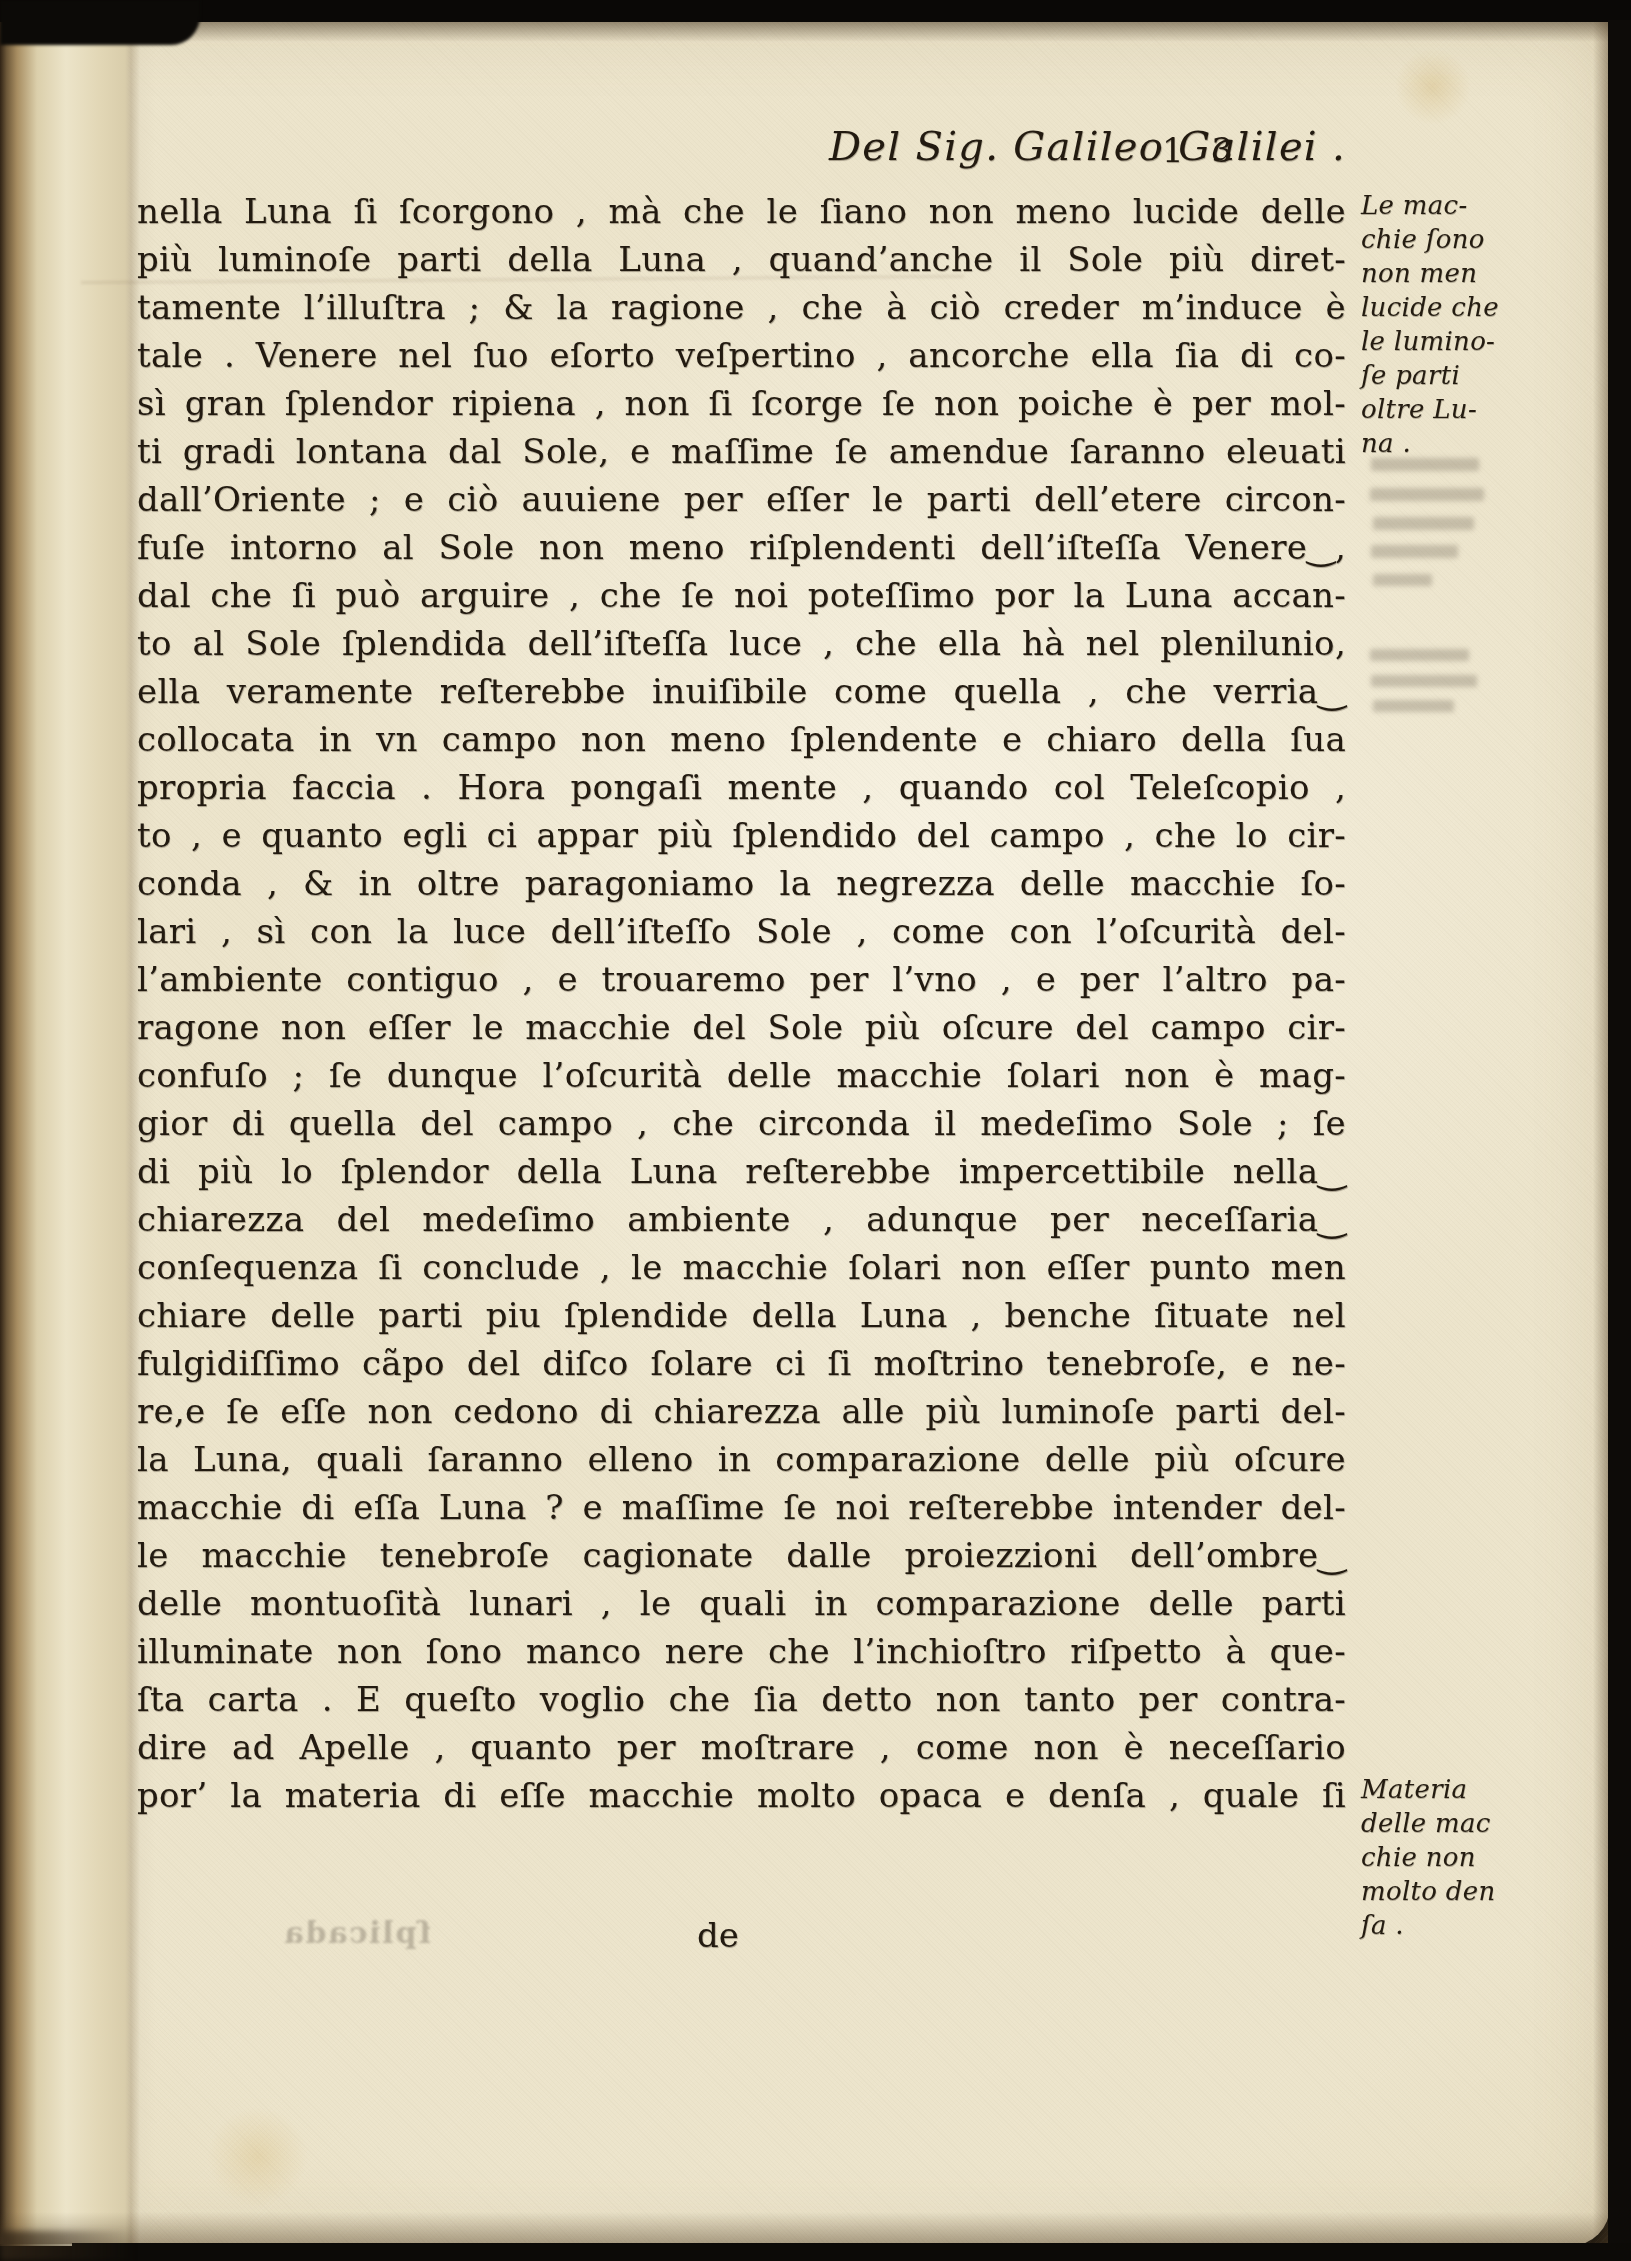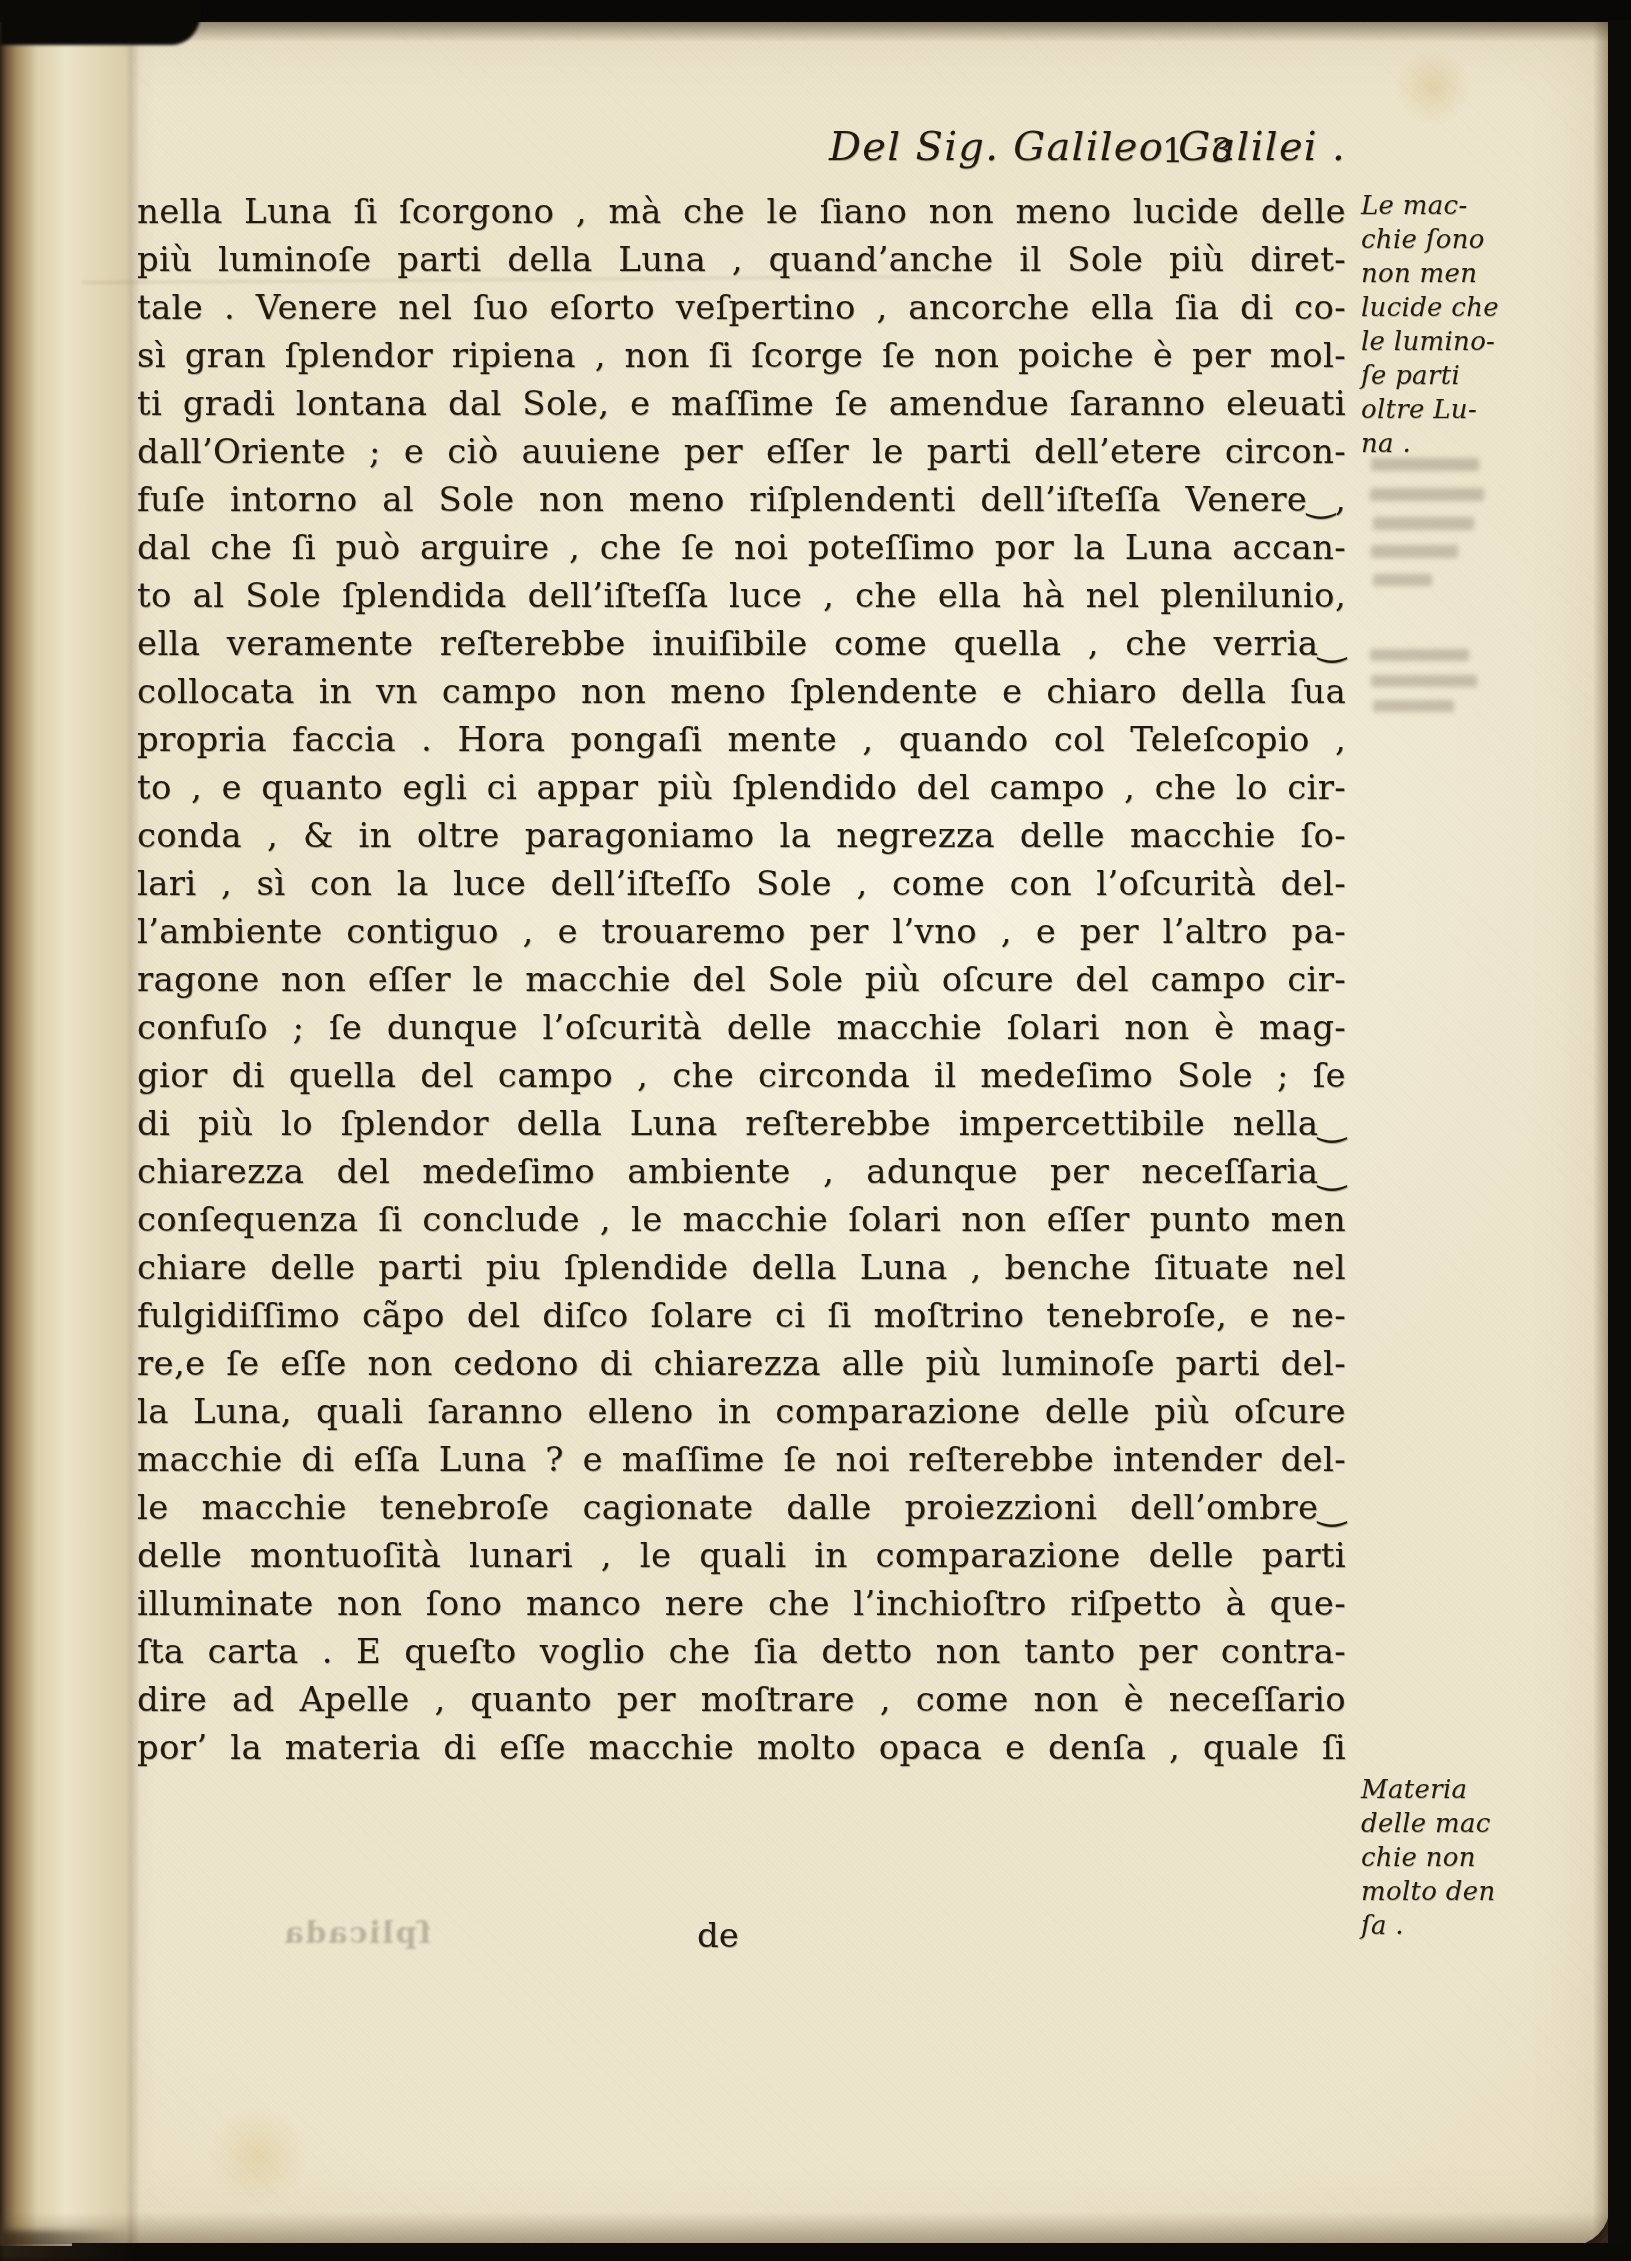--- a/index.html
+++ b/index.html
@@ -75,20 +75,21 @@
   <div class="bottom-shadow"></div>
 
   <div class="header-row">
     <div class="header-title ink">Del Sig. Galileo Galilei .</div>
     <div class="page-num ink">1 3</div>
   </div>
 
   <div class="body-text ink">
       <div class="bline">nella Luna ſi ſcorgono , mà che le ſiano non meno lucide delle</div>
       <div class="bline">più luminoſe parti della Luna , quand’anche il Sole più diret-</div>
+      <div class="bline">tamente l’illuſtra ; &amp; la ragione , che à ciò creder m’induce è</div>
       <div class="bline">tale . Venere nel ſuo eſorto veſpertino , ancorche ella ſia di co-</div>
       <div class="bline">sì gran ſplendor ripiena , non ſi ſcorge ſe non poiche è per mol-</div>
       <div class="bline">ti gradi lontana dal Sole, e maſſime ſe amendue ſaranno eleuati</div>
       <div class="bline">dall’Oriente ; e ciò auuiene per eſſer le parti dell’etere  circon-</div>
       <div class="bline">fuſe intorno al Sole non meno riſplendenti dell’iſteſſa Venere‿,</div>
       <div class="bline">dal che ſi può arguire ,  che ſe noi poteſſimo por la Luna accan-</div>
       <div class="bline">to al Sole ſplendida dell’iſteſſa luce , che ella hà nel plenilunio,</div>
       <div class="bline">ella veramente reſterebbe inuiſibile  come quella , che verria‿</div>
       <div class="bline">collocata  in vn campo non meno ſplendente  e chiaro della ſua</div>
       <div class="bline">propria faccia .  Hora pongaſi mente ,  quando  col Teleſcopio ,</div>

